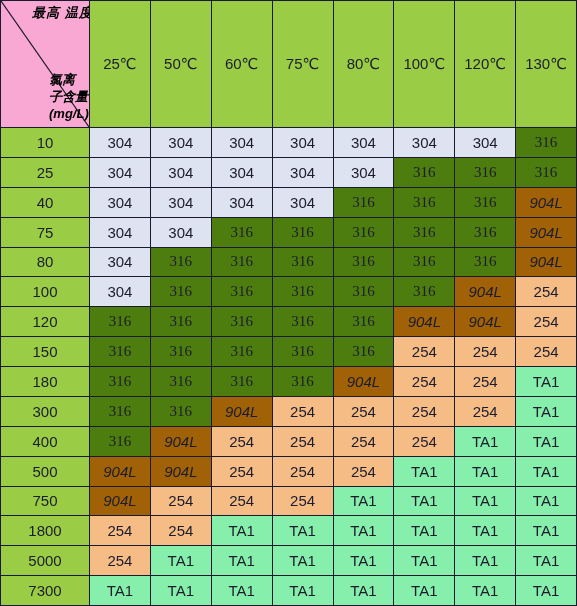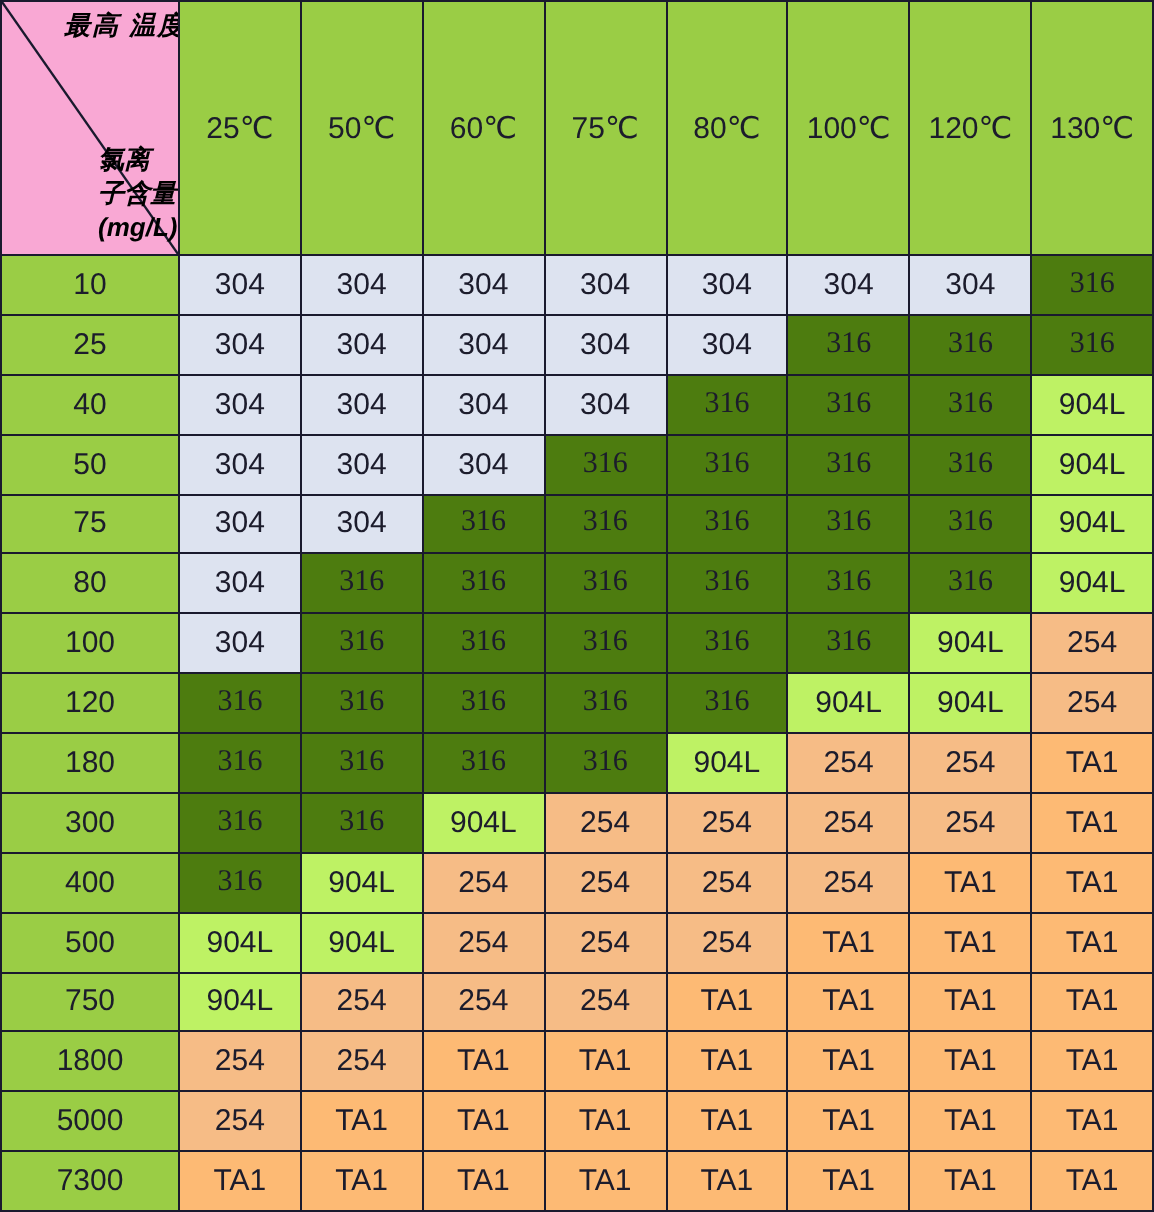--- a/index.html
+++ b/index.html
@@ -89,23 +89,23 @@
   .row-label {
     background: #9ACD45;
     font-size: 15px;
     color: #1c1c2c;
     width: 88px;
   }
 
   
   .mat-304  { background: #DDE3F0; }
   .mat-316  { background: #4d7c0f; font-family: Liberation Serif, serif; }
-  .mat-904L { background: #bef264; }
+  .mat-904L { background: #a16207; font-style: italic; }
   .mat-254  { background: #F6BC86; }
-  .mat-TA1  { background: #fdba74; }
+  .mat-TA1  { background: #86efac; }
 
   tbody tr { height: 24px; }
 </style>
 </head>
 <body>
 
 <table id="matrix-table">
   <thead>
     <tr>
       <th class="corner-cell">
@@ -160,31 +160,20 @@
         <td class="mat-304">304</td>
         <td class="mat-304">304</td>
         <td class="mat-304">304</td>
         <td class="mat-304">304</td>
         <td class="mat-316">316</td>
         <td class="mat-316">316</td>
         <td class="mat-316">316</td>
         <td class="mat-904L">904L</td>
       </tr>
       <tr>
-        <td class="row-label">50</td>
-        <td class="mat-304">304</td>
-        <td class="mat-304">304</td>
-        <td class="mat-304">304</td>
-        <td class="mat-316">316</td>
-        <td class="mat-316">316</td>
-        <td class="mat-316">316</td>
-        <td class="mat-316">316</td>
-        <td class="mat-904L">904L</td>
-      </tr>
-      <tr>
         <td class="row-label">75</td>
         <td class="mat-304">304</td>
         <td class="mat-304">304</td>
         <td class="mat-316">316</td>
         <td class="mat-316">316</td>
         <td class="mat-316">316</td>
         <td class="mat-316">316</td>
         <td class="mat-316">316</td>
         <td class="mat-904L">904L</td>
       </tr>
@@ -212,20 +201,31 @@
       </tr>
       <tr>
         <td class="row-label">120</td>
         <td class="mat-316">316</td>
         <td class="mat-316">316</td>
         <td class="mat-316">316</td>
         <td class="mat-316">316</td>
         <td class="mat-316">316</td>
         <td class="mat-904L">904L</td>
         <td class="mat-904L">904L</td>
+        <td class="mat-254">254</td>
+      </tr>
+      <tr>
+        <td class="row-label">150</td>
+        <td class="mat-316">316</td>
+        <td class="mat-316">316</td>
+        <td class="mat-316">316</td>
+        <td class="mat-316">316</td>
+        <td class="mat-316">316</td>
+        <td class="mat-254">254</td>
+        <td class="mat-254">254</td>
         <td class="mat-254">254</td>
       </tr>
       <tr>
         <td class="row-label">180</td>
         <td class="mat-316">316</td>
         <td class="mat-316">316</td>
         <td class="mat-316">316</td>
         <td class="mat-316">316</td>
         <td class="mat-904L">904L</td>
         <td class="mat-254">254</td>

